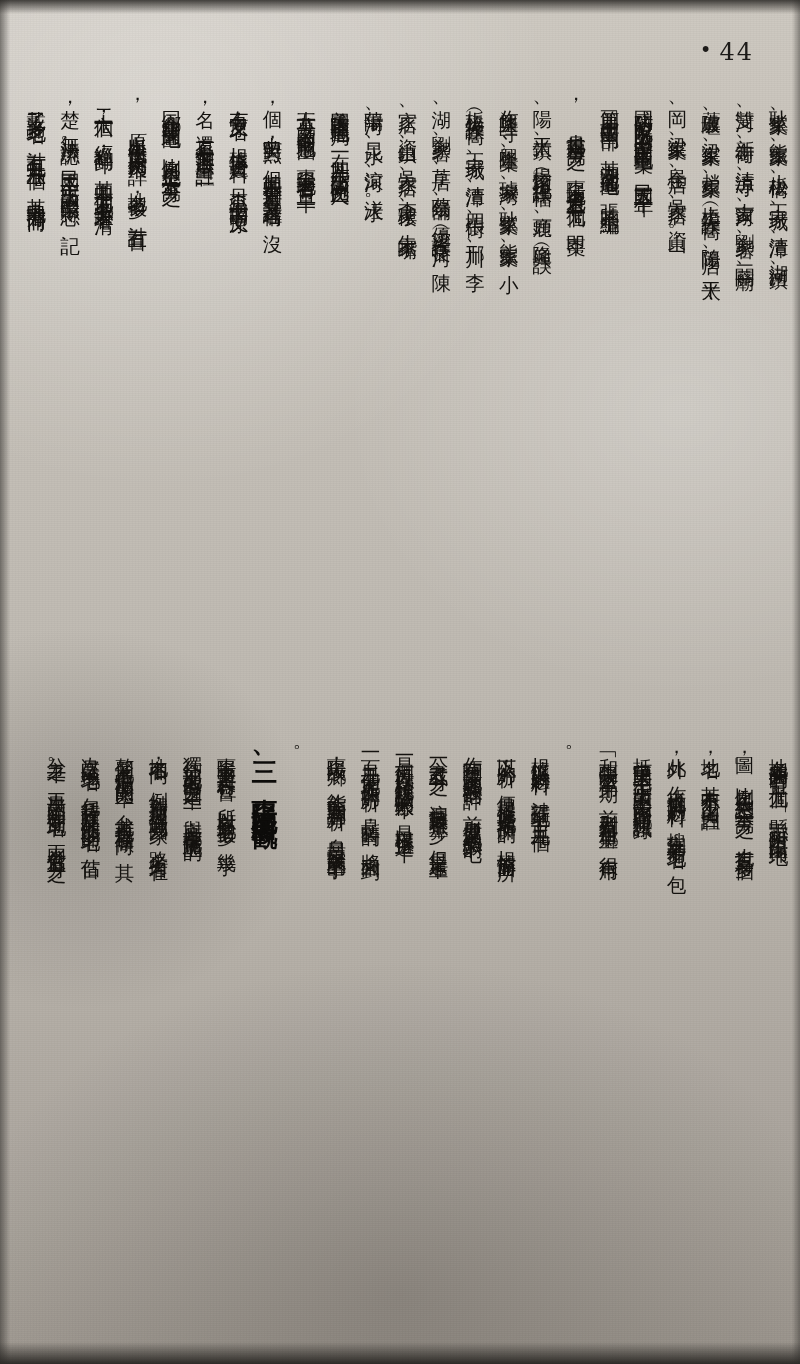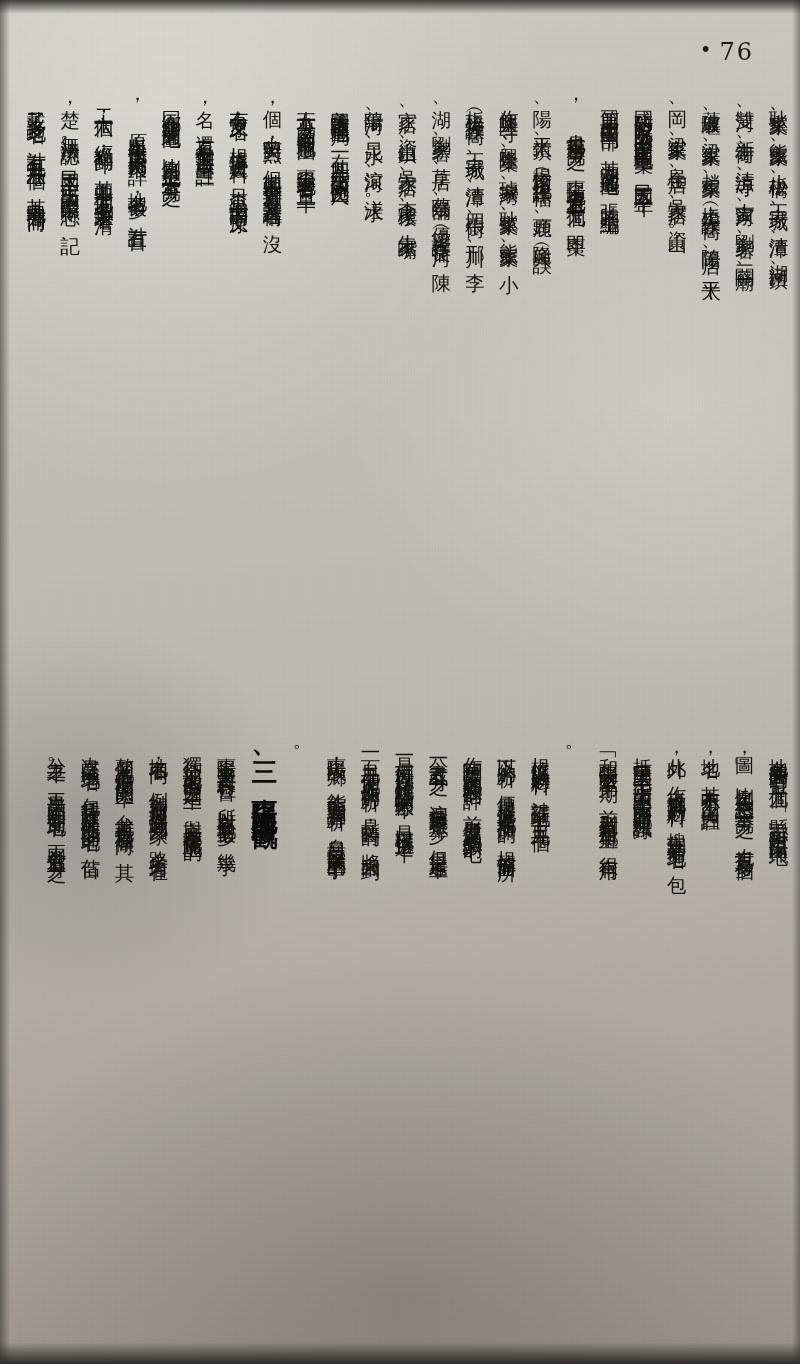--- a/index.html
+++ b/index.html
@@ -121,21 +121,21 @@
   #block-bottom .vcol { height: 580px; }
 </style>
 </head>
 <body>
 
 <div id="page">
   <div id="paper"></div>
   <div id="grain"></div>
 
   <div class="page-number">
-    <span class="dot">•</span><span>76</span>
+    <span class="dot">•</span><span>44</span>
   </div>
 
   <div class="block" id="block-top">
     <div class="vcol">耿家集、熊家集、小板橋、王家城、清潭、湖河鎮、</div>
     <div class="vcol">雙河、新寺街、清涼寺、吉家河、劉家砦、三關廟、</div>
     <div class="vcol">蘆陂堰、梁家集、趙家集、土橋（誤作喬）、隨陽店、太平</div>
     <div class="vcol">岡、梁家集、烏金店、吳家店、資山。</div>
     <div class="vcol">國防研究院出版的「中華民國地圖集」，民國五十一年</div>
     <div class="vcol">第四冊「中國南部」，其中湖北省地圖，張其昀主編</div>
     <div class="vcol">，也是兩百萬分之一，棗陽地名也只有二十九個，即棗</div>

